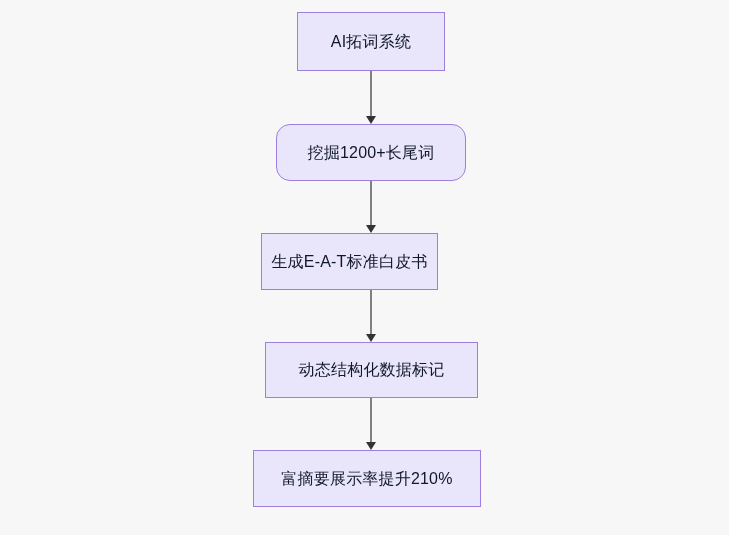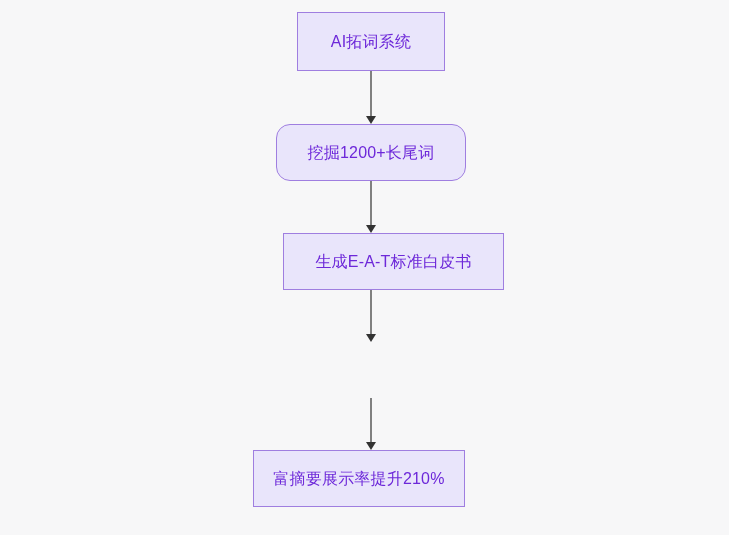--- a/index.html
+++ b/index.html
@@ -20,21 +20,21 @@
   }
   .node {
     position: absolute;
     box-sizing: border-box;
     background: #e9e5fb;
     border: 1.4px solid #9f7ee0;
     border-radius: 0;
     display: flex;
     align-items: center;
     justify-content: center;
-    color: #6d28d9;
+    color: #0f172a;
     font-size: 16px;
     line-height: 1.2;
     letter-spacing: 0.2px;
     white-space: nowrap;
     text-align: center;
   }
   .node-label {
     display: block;
   }
   .edge {
@@ -85,22 +85,25 @@
   </div>
 
   <div class="node" style="left:297px; top:12px; width:148px; height:59px;">
     <span class="node-label">AI拓词系统</span>
   </div>
 
   <div class="node" style="left:276px; top:124px; width:190px; height:57px;border-radius:14px;">
     <span class="node-label">挖掘1200+长尾词</span>
   </div>
 
-  <div class="node" style="left:261px; top:233px; width:221px; height:57px;margin-left:22px;">
+  <div class="node" style="left:261px; top:233px; width:177px; height:57px;">
     <span class="node-label">生成E-A-T标准白皮书</span>
   </div>
 
+  <div class="node" style="left:265px; top:342px; width:213px; height:56px;">
+    <span class="node-label">动态结构化数据标记</span>
+  </div>
 
-  <div class="node" style="left:253px; top:450px; width:212px; height:57px;">
+  <div class="node" style="left:253px; top:450px; width:228px; height:57px;">
     <span class="node-label">富摘要展示率提升210%</span>
   </div>
 
 </div>
 
 </body></html>

